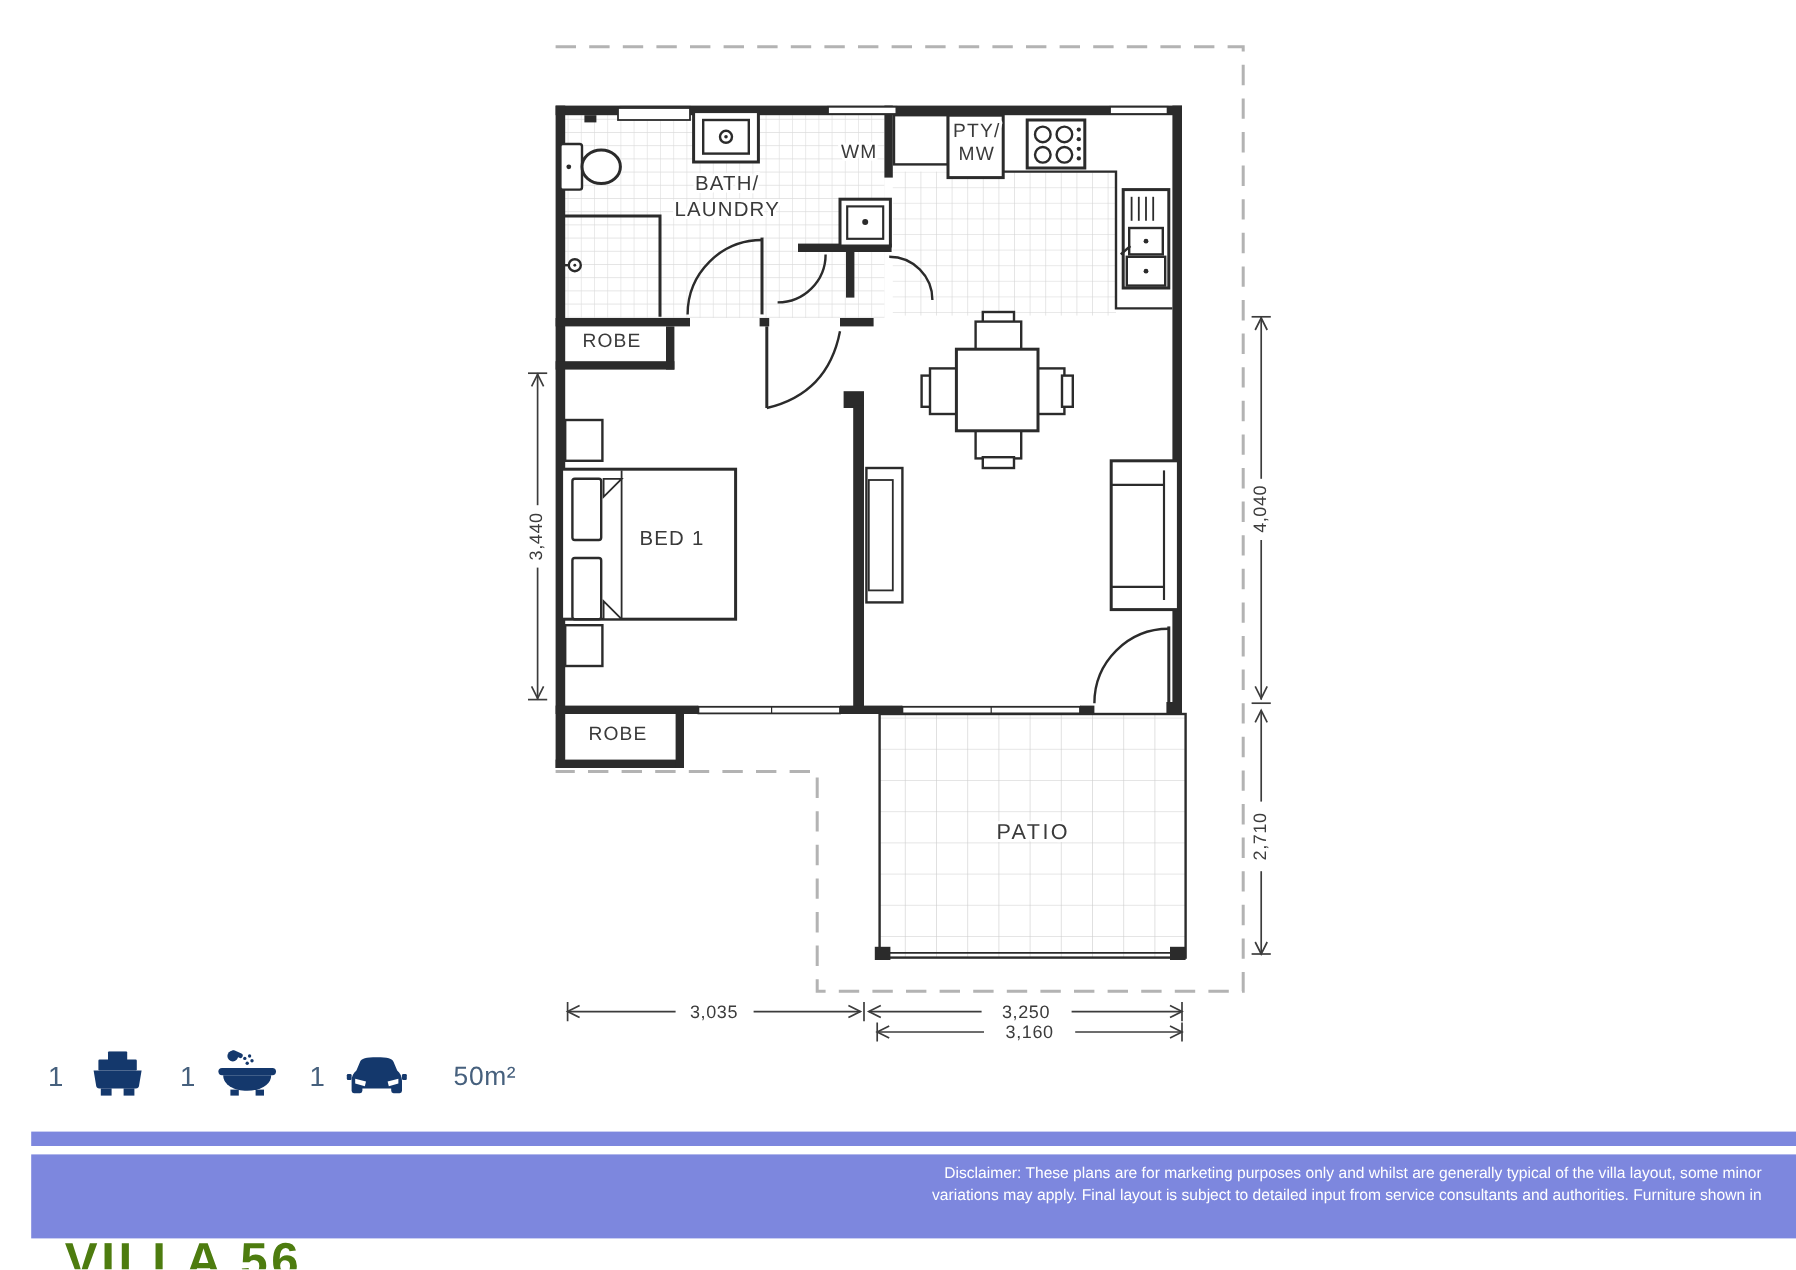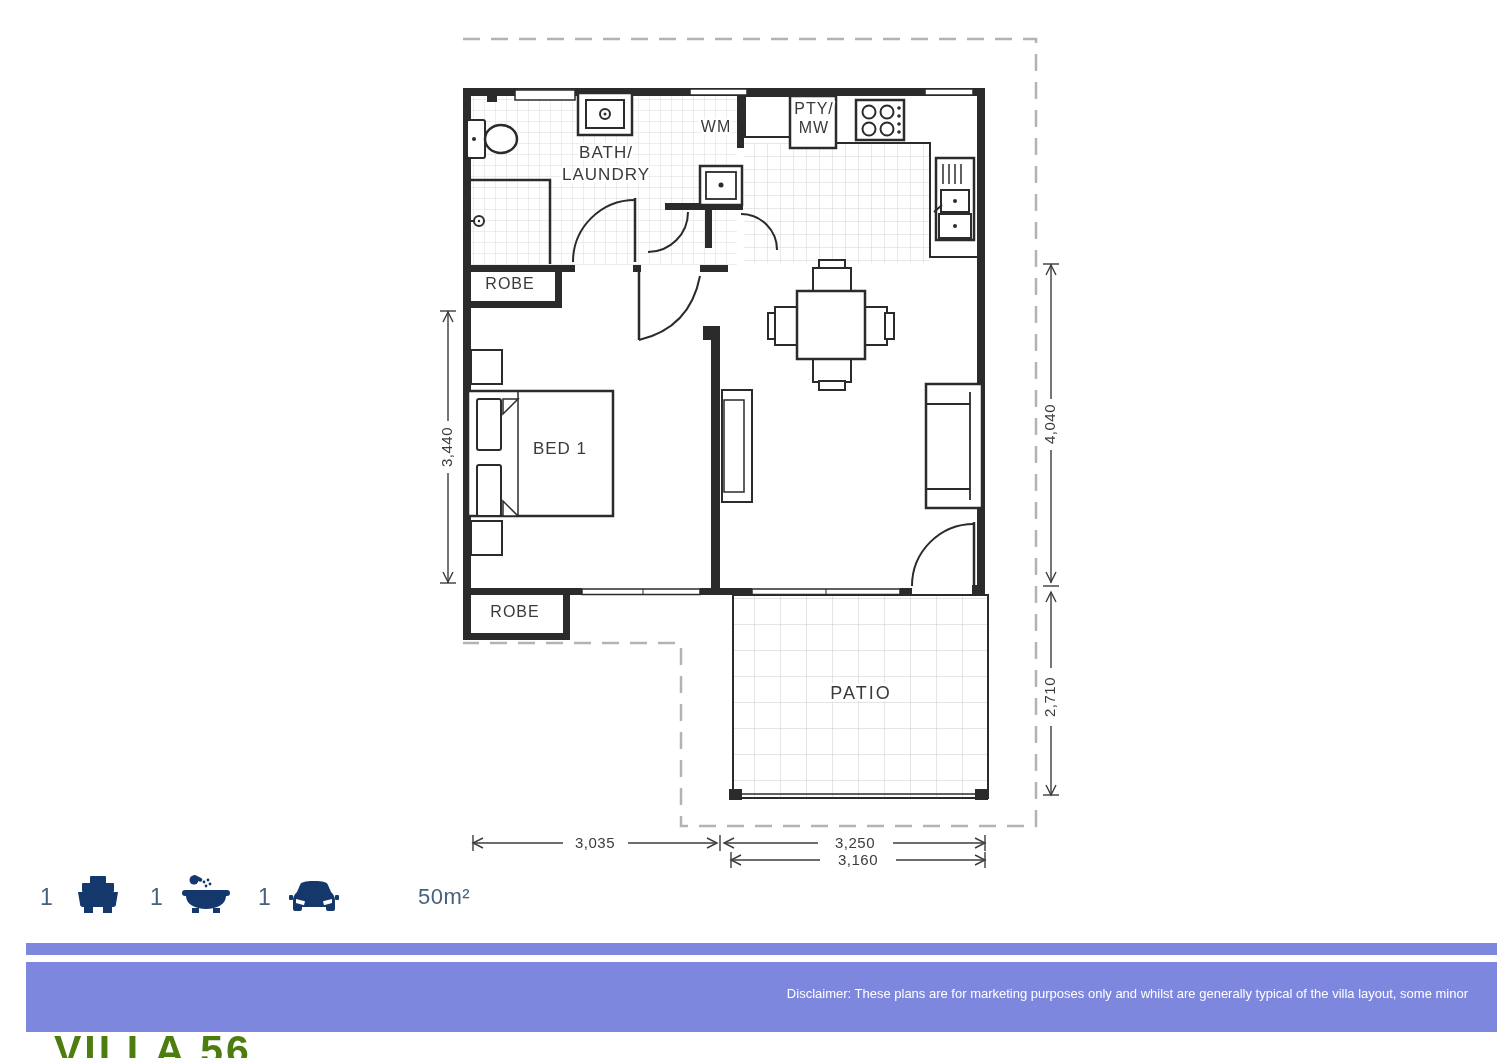--- a/index.html
+++ b/index.html
@@ -12,21 +12,21 @@
   .room-label.big{font-size:18px;letter-spacing:2px;}
   .dim-text{fill:#3c3c3c;font-size:15px;letter-spacing:0.5px;text-anchor:middle;}
   .summary-count{position:absolute;font-size:23px;color:#46607d;}
   .summary-area{position:absolute;font-size:22px;color:#46607d;letter-spacing:0.5px;}
   .summary-icon{position:absolute;color:#14386c;}
   .footer-thin{position:absolute;left:26px;top:943px;width:1471px;height:12px;background:#7d87de;}
   .footer-band{position:absolute;left:26px;top:962px;width:1471px;height:70px;background:#7d87de;}
   .footer-title{position:absolute;left:54px;top:1027px;font-size:41px;font-weight:700;
                 letter-spacing:3px;color:#4d7c0f;}
   .footer-disclaimer{position:absolute;right:29px;top:969px;width:720px;text-align:right;
-                     color:#ffffff;font-size:13px;line-height:17.5px;margin-top:16px;}
+                     color:#ffffff;font-size:13px;line-height:17.5px;}
 </style>
 </head>
 <body>
 
 <div class="canvas">
 
   <svg width="1497" height="1058" viewBox="0 0 1497 1058">
     <defs>
       <pattern id="tileFine" width="11" height="11" patternUnits="userSpaceOnUse">
         <path d="M 11 0 L 0 0 0 11" fill="none" stroke="#dcdcdc" stroke-width="1"></path>
@@ -265,22 +265,23 @@
   <div class="summary-count" style="left:258px;top:884px;">1</div>
   <div class="summary-icon" style="left:288px;top:876px;">
     <svg width="52" height="40" viewBox="0 0 52 40" fill="currentColor">
       <path d="M5,25 c0,-5 2,-7 4,-9 l3,-7 c1,-3 5,-4 14,-4 c9,0 13,1 14,4 l3,7 c2,2 4,4 4,9 v8 a2,2 0 0 1 -2,2 h-5 a2,2 0 0 1 -2,-2 v-2 h-24 v2 a2,2 0 0 1 -2,2 h-5 a2,2 0 0 1 -2,-2 z"></path>
       <path d="M8,23 l9,2.2 l-1,4 l-8,-2.2 z" fill="#ffffff"></path>
       <path d="M44,23 l-9,2.2 l1,4 l8,-2.2 z" fill="#ffffff"></path>
       <rect x="1" y="19" width="4" height="5" rx="1"></rect>
       <rect x="47" y="19" width="4" height="5" rx="1"></rect>
     </svg>
   </div>
-  <div class="summary-area" style="left:378px;top:884px;margin-left:40px;">50m²</div>
+  <div class="summary-area" style="left:378px;top:884px;">50m²</div>
 
   
   <div class="footer-thin"></div>
   <div class="footer-band"></div>
   <div class="footer-title">VILLA 56</div>
   <div class="footer-disclaimer">
     <div>Disclaimer: These plans are for marketing purposes only and whilst are generally typical of the villa layout, some minor</div>
+    <div>variations may apply. Final layout is subject to detailed input from service consultants and authorities. Furniture shown in</div>
   </div>
 </div>
 
 </body></html>

